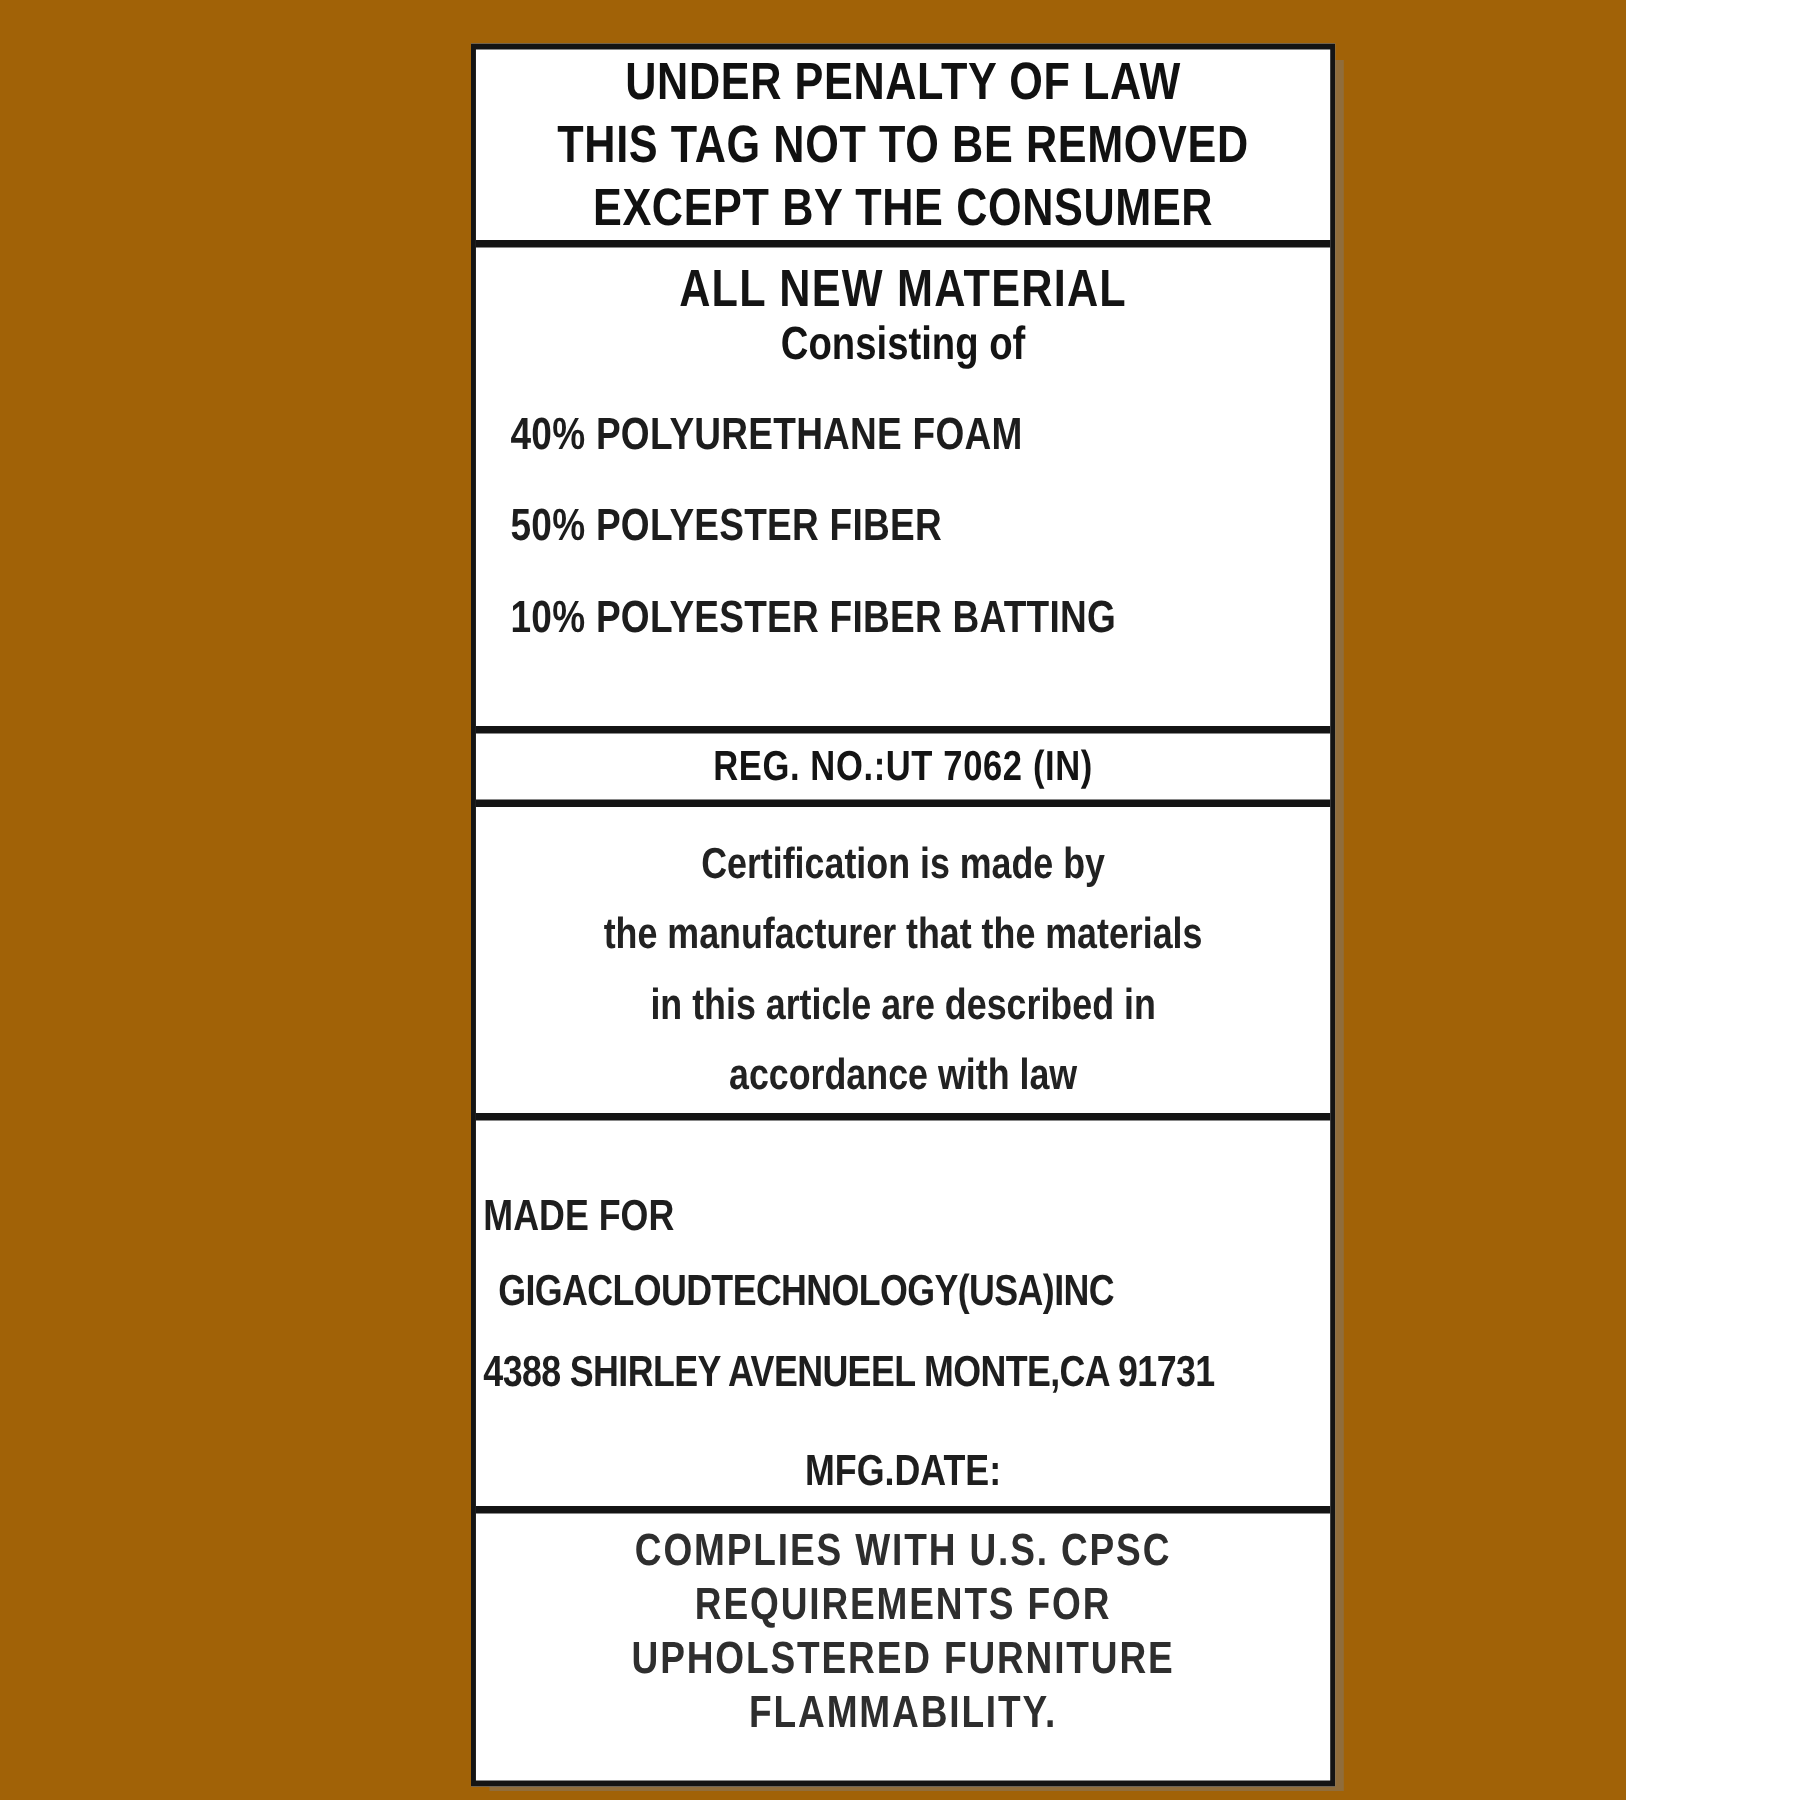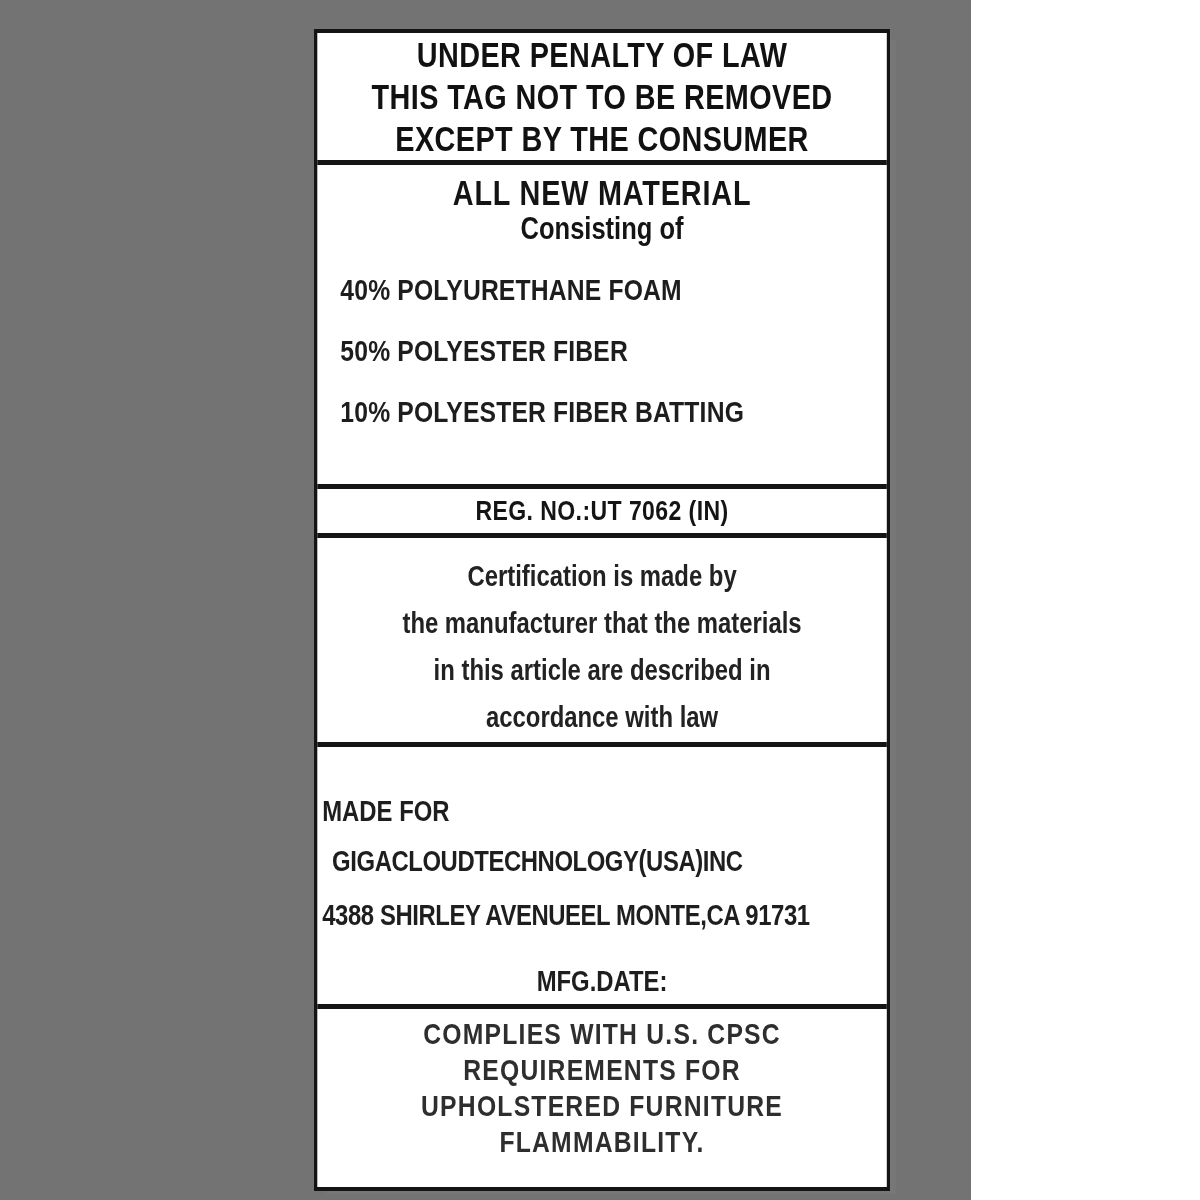--- a/index.html
+++ b/index.html
@@ -7,23 +7,23 @@
     padding: 0;
     width: 1200px;
     height: 1200px;
     background: #ffffff;
     font-family: "Liberation Sans", "DejaVu Sans", sans-serif;
     color: #1a1a1a;
     -webkit-font-smoothing: antialiased;
   }
   .page {
     position: relative;
-    width: 971px;
+    width: 1084px;
     height: 1200px;
-    background: #737373;
+    background: #a16207;
     overflow: hidden;
   }
   
   .label-box {
     position: absolute;
     left: 314px;
     top: 29px;
     width: 692px;
     background: #ffffff;
     border: 4px solid #141414;

